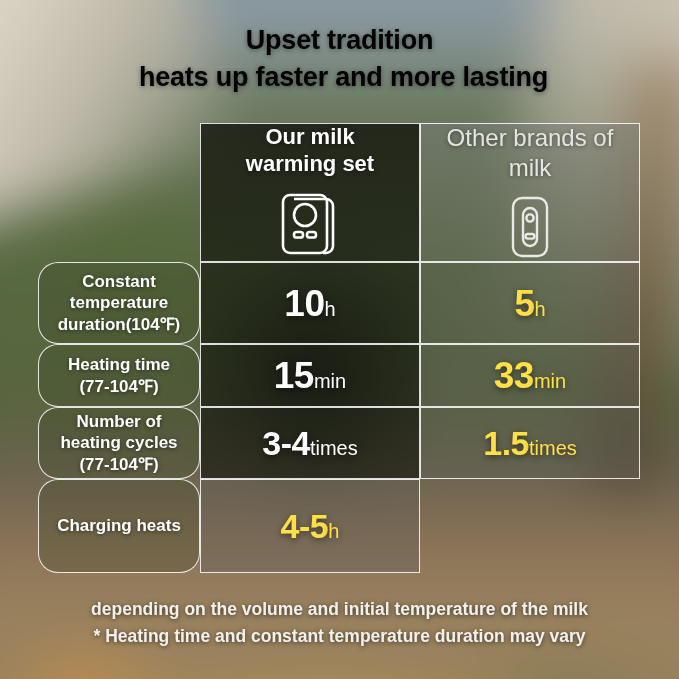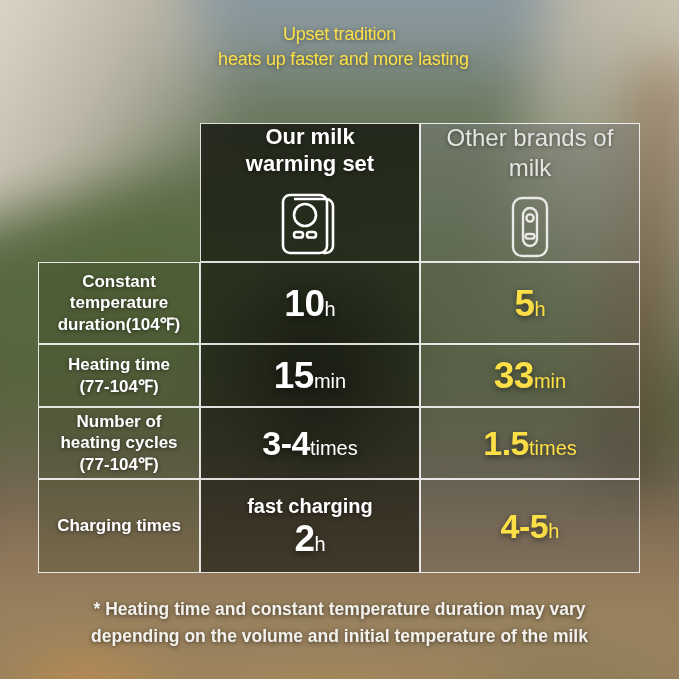--- a/index.html
+++ b/index.html
@@ -93,23 +93,23 @@
     z-index: 2;
     width: 679px;
     height: 679px;
   }
 
   .headline {
     position: absolute;
     left: 0; top: 22px;
     width: 679px;
     text-align: center;
-    color: #fde047;
-    font-weight: 400;
-    font-size: 18px;
+    color: #000000;
+    font-weight: 700;
+    font-size: 27px;
     line-height: 1.38;
     letter-spacing: -0.2px;
     text-shadow: 0 1px 5px rgba(0,0,0,.45);
   }
   .headline .l1 { display: block; }
   .headline .l2 { display: block; padding-left: 8px; }
 
   
   .cmp-table {
     position: absolute;
@@ -132,21 +132,21 @@
     display: flex;
     align-items: center;
     justify-content: center;
     text-align: center;
     color: #ffffff;
     box-shadow: inset 0 0 0 1px rgba(255,255,255,.85);
     padding: 2px 4px;
   }
 
   
-  .col-label { background: rgba(58,68,40,.30); }
+  .col-label { background: rgba(58,68,40,.30); border-radius: 20px; }
   .col-ours  { background: rgba(14,16,10,.62); }
   .col-other { background: rgba(90,92,88,.34); }
 
   .col-ours.head {
     background: linear-gradient(to bottom, rgba(18,20,12,.80), rgba(22,24,14,.72));
   }
   .col-other.head {
     background: linear-gradient(to bottom, rgba(120,122,118,.45), rgba(105,106,100,.40));
   }
   .corner-spacer {
@@ -340,39 +340,31 @@
           </div>
         </div>
         <div class="cell col-other">
           <div class="val muted small">
             <span>1.5</span><span class="unit">times</span>
           </div>
         </div>
 
         <div class="cell col-label">
           <div class="row-label">
-            <span>Charging times</span>
-          </div>
-        </div>
-        <div class="cell col-ours">
-          <div class="charge-stack">
-            <div class="charge-top">fast charging</div>
-            <div class="val">
-              <span>2</span><span class="unit">h</span>
-            </div>
+            <span>Charging heats</span>
           </div>
         </div>
         <div class="cell col-other">
           <div class="val muted small">
             <span>4-5</span><span class="unit">h</span>
           </div>
         </div>
 
       </div>
     </div>
 
     <div class="footnote">
+      <span class="fl">depending on the volume and initial temperature of the milk</span>
       <span class="fl">*  Heating time and constant temperature duration may vary</span>
-      <span class="fl">depending on the volume and initial temperature of the milk</span>
     </div>
 
   </div>
 </div>
 
 </body></html>

